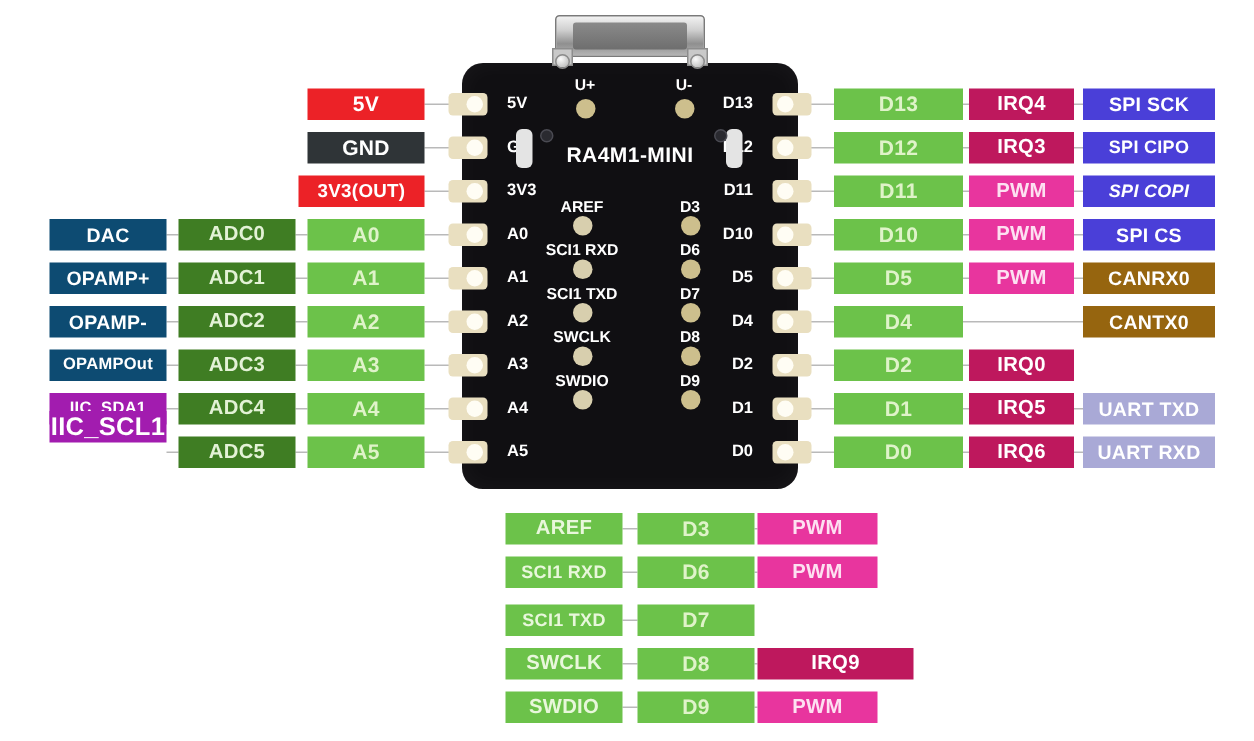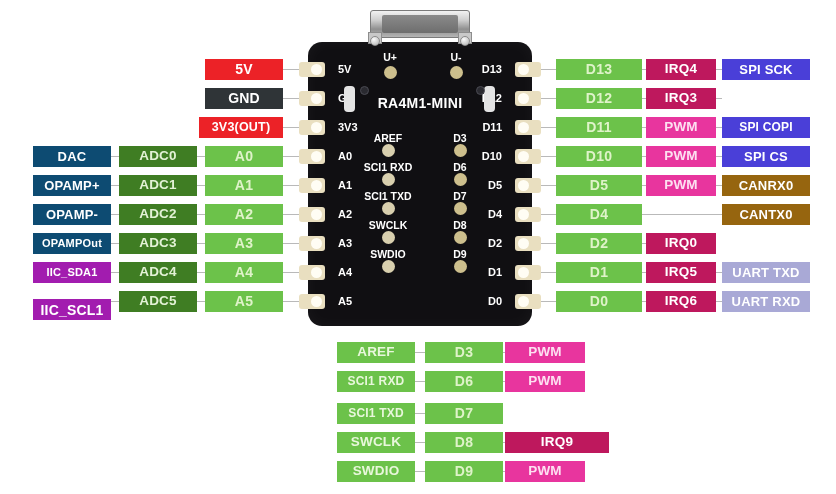--- a/index.html
+++ b/index.html
@@ -222,38 +222,39 @@
     <div class="lead" style="left: 283px; top: 272px; width: 25px;"></div>
     <div class="chip c-a" style="left: 205px; top: 261.5px; width: 78px; height: 21px; font-size: 14px;">A4</div>
     <div class="chip c-adc" style="left: 119px; top: 261.5px; width: 78px; height: 21px; font-size: 13.5px;">ADC4</div>
     <div class="lead" style="left: 197px; top: 272px; width: 8px;"></div>
     <div class="chip c-iic" style="left: 33px; top: 261.5px; width: 78px; height: 21px; font-size: 11px;">IIC_SDA1</div>
     <div class="lead" style="left: 111px; top: 272px; width: 8px;"></div>
     <div class="lead" style="left: 283px; top: 301px; width: 25px;"></div>
     <div class="chip c-a" style="left: 205px; top: 290.5px; width: 78px; height: 21px; font-size: 14px;">A5</div>
     <div class="chip c-adc" style="left: 119px; top: 290.5px; width: 78px; height: 21px; font-size: 13.5px;">ADC5</div>
     <div class="lead" style="left: 197px; top: 301px; width: 8px;"></div>
-    <div class="chip c-iic" style="left: 33px; top: 299px; width: 78px; height: 21px; font-size: 14px;">IIC_SCL1</div>
+    <div class="chip c-iic" style="left: 33px; top: 274px; width: 78px; height: 21px; font-size: 17px;">IIC_SCL1</div>
     <div class="lead" style="left: 111px; top: 301px; width: 8px;"></div>
     <div class="lead" style="left: 532px; top: 69px; width: 24px;"></div>
     <div class="chip c-d" style="left: 556px; top: 58.5px; width: 86px; height: 21px; font-size: 14px;">D13</div>
     <div class="chip c-irq" style="left: 646px; top: 58.5px; width: 70px; height: 21px; font-size: 13.5px;">IRQ4</div>
     <div class="lead" style="left: 642px; top: 69px; width: 4px;"></div>
     <div class="chip c-spi" style="left: 722px; top: 58.5px; width: 88px; height: 21px; font-size: 13px;">SPI  SCK</div>
     <div class="lead" style="left: 716px; top: 69px; width: 6px;"></div>
     <div class="lead" style="left: 532px; top: 98px; width: 24px;"></div>
     <div class="chip c-d" style="left: 556px; top: 87.5px; width: 86px; height: 21px; font-size: 14px;">D12</div>
     <div class="chip c-irq" style="left: 646px; top: 87.5px; width: 70px; height: 21px; font-size: 13.5px;">IRQ3</div>
     <div class="lead" style="left: 642px; top: 98px; width: 4px;"></div>
+    <div class="chip c-spi" style="left: 722px; top: 87.5px; width: 88px; height: 21px; font-size: 12px;">SPI  CIPO</div>
     <div class="lead" style="left: 716px; top: 98px; width: 6px;"></div>
     <div class="lead" style="left: 532px; top: 127px; width: 24px;"></div>
     <div class="chip c-d" style="left: 556px; top: 116.5px; width: 86px; height: 21px; font-size: 14px;">D11</div>
     <div class="chip c-pwm" style="left: 646px; top: 116.5px; width: 70px; height: 21px; font-size: 13.5px;">PWM</div>
     <div class="lead" style="left: 642px; top: 127px; width: 4px;"></div>
-    <div class="chip c-spi" style="left: 722px; top: 116.5px; width: 88px; height: 21px; font-size: 12px;">SPI  COPI</div>
+    <div class="chip c-spi" style="left: 722px; top: 116.5px; width: 88px; height: 21px; font-size: 12px; font-style: italic;">SPI  COPI</div>
     <div class="lead" style="left: 716px; top: 127px; width: 6px;"></div>
     <div class="lead" style="left: 532px; top: 156px; width: 24px;"></div>
     <div class="chip c-d" style="left: 556px; top: 145.5px; width: 86px; height: 21px; font-size: 14px;">D10</div>
     <div class="chip c-pwm" style="left: 646px; top: 145.5px; width: 70px; height: 21px; font-size: 13.5px;">PWM</div>
     <div class="lead" style="left: 642px; top: 156px; width: 4px;"></div>
     <div class="chip c-spi" style="left: 722px; top: 145.5px; width: 88px; height: 21px; font-size: 13px;">SPI   CS</div>
     <div class="lead" style="left: 716px; top: 156px; width: 6px;"></div>
     <div class="lead" style="left: 532px; top: 185px; width: 24px;"></div>
     <div class="chip c-d" style="left: 556px; top: 174.5px; width: 86px; height: 21px; font-size: 14px;">D5</div>
     <div class="chip c-pwm" style="left: 646px; top: 174.5px; width: 70px; height: 21px; font-size: 13.5px;">PWM</div>

